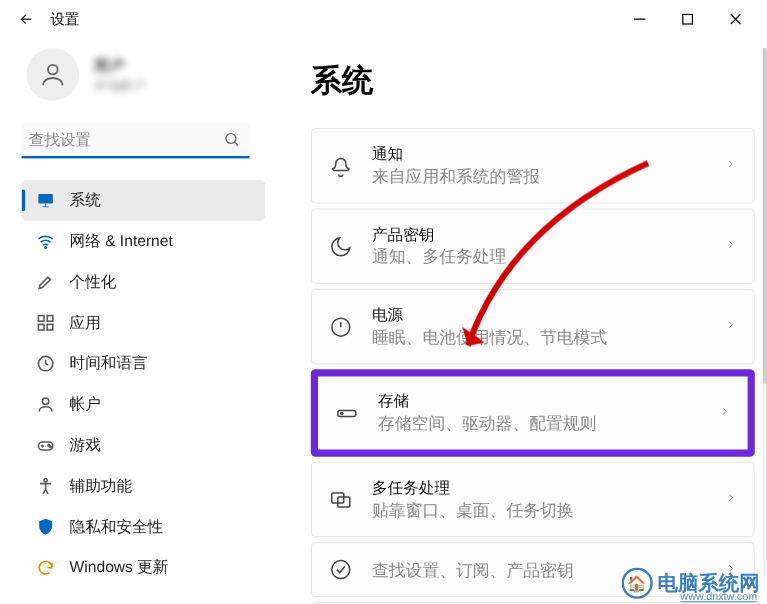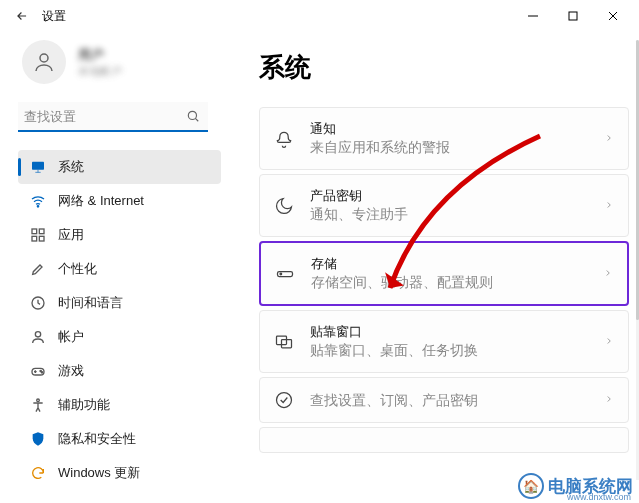--- a/index.html
+++ b/index.html
@@ -29,33 +29,33 @@
 .nav { flex: 1; overflow-y: auto; padding-right: 14px; }
 .nav-item { display: flex; align-items: center; gap: 12px; height: 34px; padding-left: 12px; border-radius: 4px; font-size: 13px; color: #222; cursor: pointer; position: relative; }
 .nav-item.active { background: #eaeaea; }
 .nav-item.active::before { content: ""; position: absolute; left: 0; top: 8px; width: 3px; height: 18px; background: #0067c0; border-radius: 2px; }
 .nav-icon { width: 16px; height: 16px; display: flex; align-items: center; justify-content: center; flex-shrink: 0; }
 
 .main { flex: 1; padding: 18px 10px 0 24px; overflow-y: auto; }
 .page-title { font-size: 26px; font-weight: 600; margin-bottom: 22px; }
 .cards { display: flex; flex-direction: column; gap: 4px; }
 .card { display: flex; align-items: center; gap: 16px; padding: 12px 14px; border: 1px solid #e8e8e8; border-radius: 4px; background: #fdfdfd; cursor: pointer; position: relative; }
-.card.highlight { border: 2px solid #6d28d9; }
+.card.highlight { border: 6px solid #6d28d9; }
 .card-icon { width: 20px; height: 20px; display: flex; align-items: center; justify-content: center; color: #444; flex-shrink: 0; }
 .card-text { flex: 1; }
 .card-title { font-size: 13px; color: #111; }
 .card-sub { font-size: 14px; color: #888; margin-top: 1px; }
 .chevron { color: #888; font-size: 11px; }
 
 .arrow-annot { position: absolute; left: 365px; top: 128px; pointer-events: none; }
 .arrow-annot svg { width: 200px; height: 190px; }
 
 .watermark { position: absolute; right: 6px; bottom: 4px; display: flex; align-items: center; gap: 4px; font-size: 17px; font-weight: 700; color: #3a7fc4; }
 .watermark .house { width: 26px; height: 26px; border-radius: 50%; border: 2px solid #3a7fc4; display: flex; align-items: center; justify-content: center; font-size: 13px; }
-.watermark .url { position: absolute; right: 2px; bottom: -3px; font-size: 9px; font-weight: 400; color: #5a8fc4; }
+.watermark .url { position: absolute; right: 2px; bottom: -3px; font-size: 9px; font-weight: 400; color: #5a8fc4; text-decoration: underline; }
 
 .sb-track { position: absolute; right: 0; top: 40px; width: 3px; height: 440px; background: #f2f2f2; }
 .sb-thumb { position: absolute; top: 0; left: 0; width: 100%; height: 280px; background: #ccc; border-radius: 2px; }
 </style>
 </head>
 <body>
 
 <div class="title-bar">
   <div class="back-btn">
     <svg width="14" height="14" viewBox="0 0 24 24" fill="none" stroke="currentColor" stroke-width="2">
@@ -122,39 +122,39 @@
             <svg viewBox="0 0 24 24" fill="none" stroke="currentColor" stroke-width="2">
               <path d="M3 9a15 15 0 0118 0M6 13a10 10 0 0112 0M9 17a5 5 0 016 0"></path>
               <circle cx="12" cy="20" r="1" fill="currentColor"></circle>
             </svg>
           </span>
           <span>网络 &amp; Internet</span>
         </div>
         <div class="nav-item">
           <span class="nav-icon" style="color: rgb(90, 90, 90);">
             <svg viewBox="0 0 24 24" fill="none" stroke="currentColor" stroke-width="2">
+              <path d="M4 20l4-1 10-10-3-3L5 16l-1 4z"></path>
+            </svg>
+          </span>
+          <span>个性化</span>
+        </div>
+        <div class="nav-item">
+          <span class="nav-icon" style="color: rgb(90, 90, 90);">
+            <svg viewBox="0 0 24 24" fill="none" stroke="currentColor" stroke-width="2">
               <rect x="3" y="3" width="7" height="7"></rect>
               <rect x="14" y="3" width="7" height="7"></rect>
               <rect x="3" y="14" width="7" height="7"></rect>
               <rect x="14" y="14" width="7" height="7"></rect>
             </svg>
           </span>
           <span>应用</span>
         </div>
         <div class="nav-item">
           <span class="nav-icon" style="color: rgb(90, 90, 90);">
             <svg viewBox="0 0 24 24" fill="none" stroke="currentColor" stroke-width="2">
-              <path d="M4 20l4-1 10-10-3-3L5 16l-1 4z"></path>
-            </svg>
-          </span>
-          <span>个性化</span>
-        </div>
-        <div class="nav-item">
-          <span class="nav-icon" style="color: rgb(90, 90, 90);">
-            <svg viewBox="0 0 24 24" fill="none" stroke="currentColor" stroke-width="2">
               <circle cx="12" cy="12" r="9"></circle>
               <path d="M12 7v5l3 2"></path>
             </svg>
           </span>
           <span>时间和语言</span>
         </div>
         <div class="nav-item">
           <span class="nav-icon" style="color: rgb(90, 90, 90);">
             <svg viewBox="0 0 24 24" fill="none" stroke="currentColor" stroke-width="2">
               <circle cx="12" cy="8" r="4"></circle>
@@ -220,21 +220,36 @@
             </svg></span>
         </div>
         <div class="card">
           <span class="card-icon">
             <svg viewBox="0 0 24 24" fill="none" stroke="currentColor" stroke-width="1.5">
               <path d="M21 13A9 9 0 1111 3a7 7 0 0010 10z"></path>
             </svg>
           </span>
           <div class="card-text">
             <div class="card-title">产品密钥</div>
-            <div class="card-sub">通知、专注助手</div>
+            <div class="card-sub">通知、多任务处理</div>
+          </div>
+          <span class="chevron"><svg width="10" height="10" viewBox="0 0 24 24" fill="none" stroke="currentColor" stroke-width="2">
+              <path d="M9 6l6 6-6 6"></path>
+            </svg></span>
+        </div>
+        <div class="card">
+          <span class="card-icon">
+            <svg viewBox="0 0 24 24" fill="none" stroke="currentColor" stroke-width="1.5">
+              <circle cx="12" cy="12" r="9"></circle>
+              <path d="M12 7v5"></path>
+            </svg>
+          </span>
+          <div class="card-text">
+            <div class="card-title">电源</div>
+            <div class="card-sub">睡眠、电池使用情况、节电模式</div>
           </div>
           <span class="chevron"><svg width="10" height="10" viewBox="0 0 24 24" fill="none" stroke="currentColor" stroke-width="2">
               <path d="M9 6l6 6-6 6"></path>
             </svg></span>
         </div>
         <div class="card highlight">
           <span class="card-icon">
             <svg viewBox="0 0 24 24" fill="none" stroke="currentColor" stroke-width="1.5">
               <rect x="3" y="9" width="18" height="6" rx="2"></rect>
               <circle cx="7" cy="12" r="1" fill="currentColor"></circle>
@@ -249,21 +264,21 @@
             </svg></span>
         </div>
         <div class="card">
           <span class="card-icon">
             <svg viewBox="0 0 24 24" fill="none" stroke="currentColor" stroke-width="1.5">
               <rect x="3" y="5" width="12" height="10" rx="1"></rect>
               <rect x="9" y="9" width="12" height="10" rx="1"></rect>
             </svg>
           </span>
           <div class="card-text">
-            <div class="card-title">贴靠窗口</div>
+            <div class="card-title">多任务处理</div>
             <div class="card-sub">贴靠窗口、桌面、任务切换</div>
           </div>
           <span class="chevron"><svg width="10" height="10" viewBox="0 0 24 24" fill="none" stroke="currentColor" stroke-width="2">
               <path d="M9 6l6 6-6 6"></path>
             </svg></span>
         </div>
         <div class="card">
           <span class="card-icon">
             <svg viewBox="0 0 24 24" fill="none" stroke="currentColor" stroke-width="1.5">
               <circle cx="12" cy="12" r="9"></circle>

